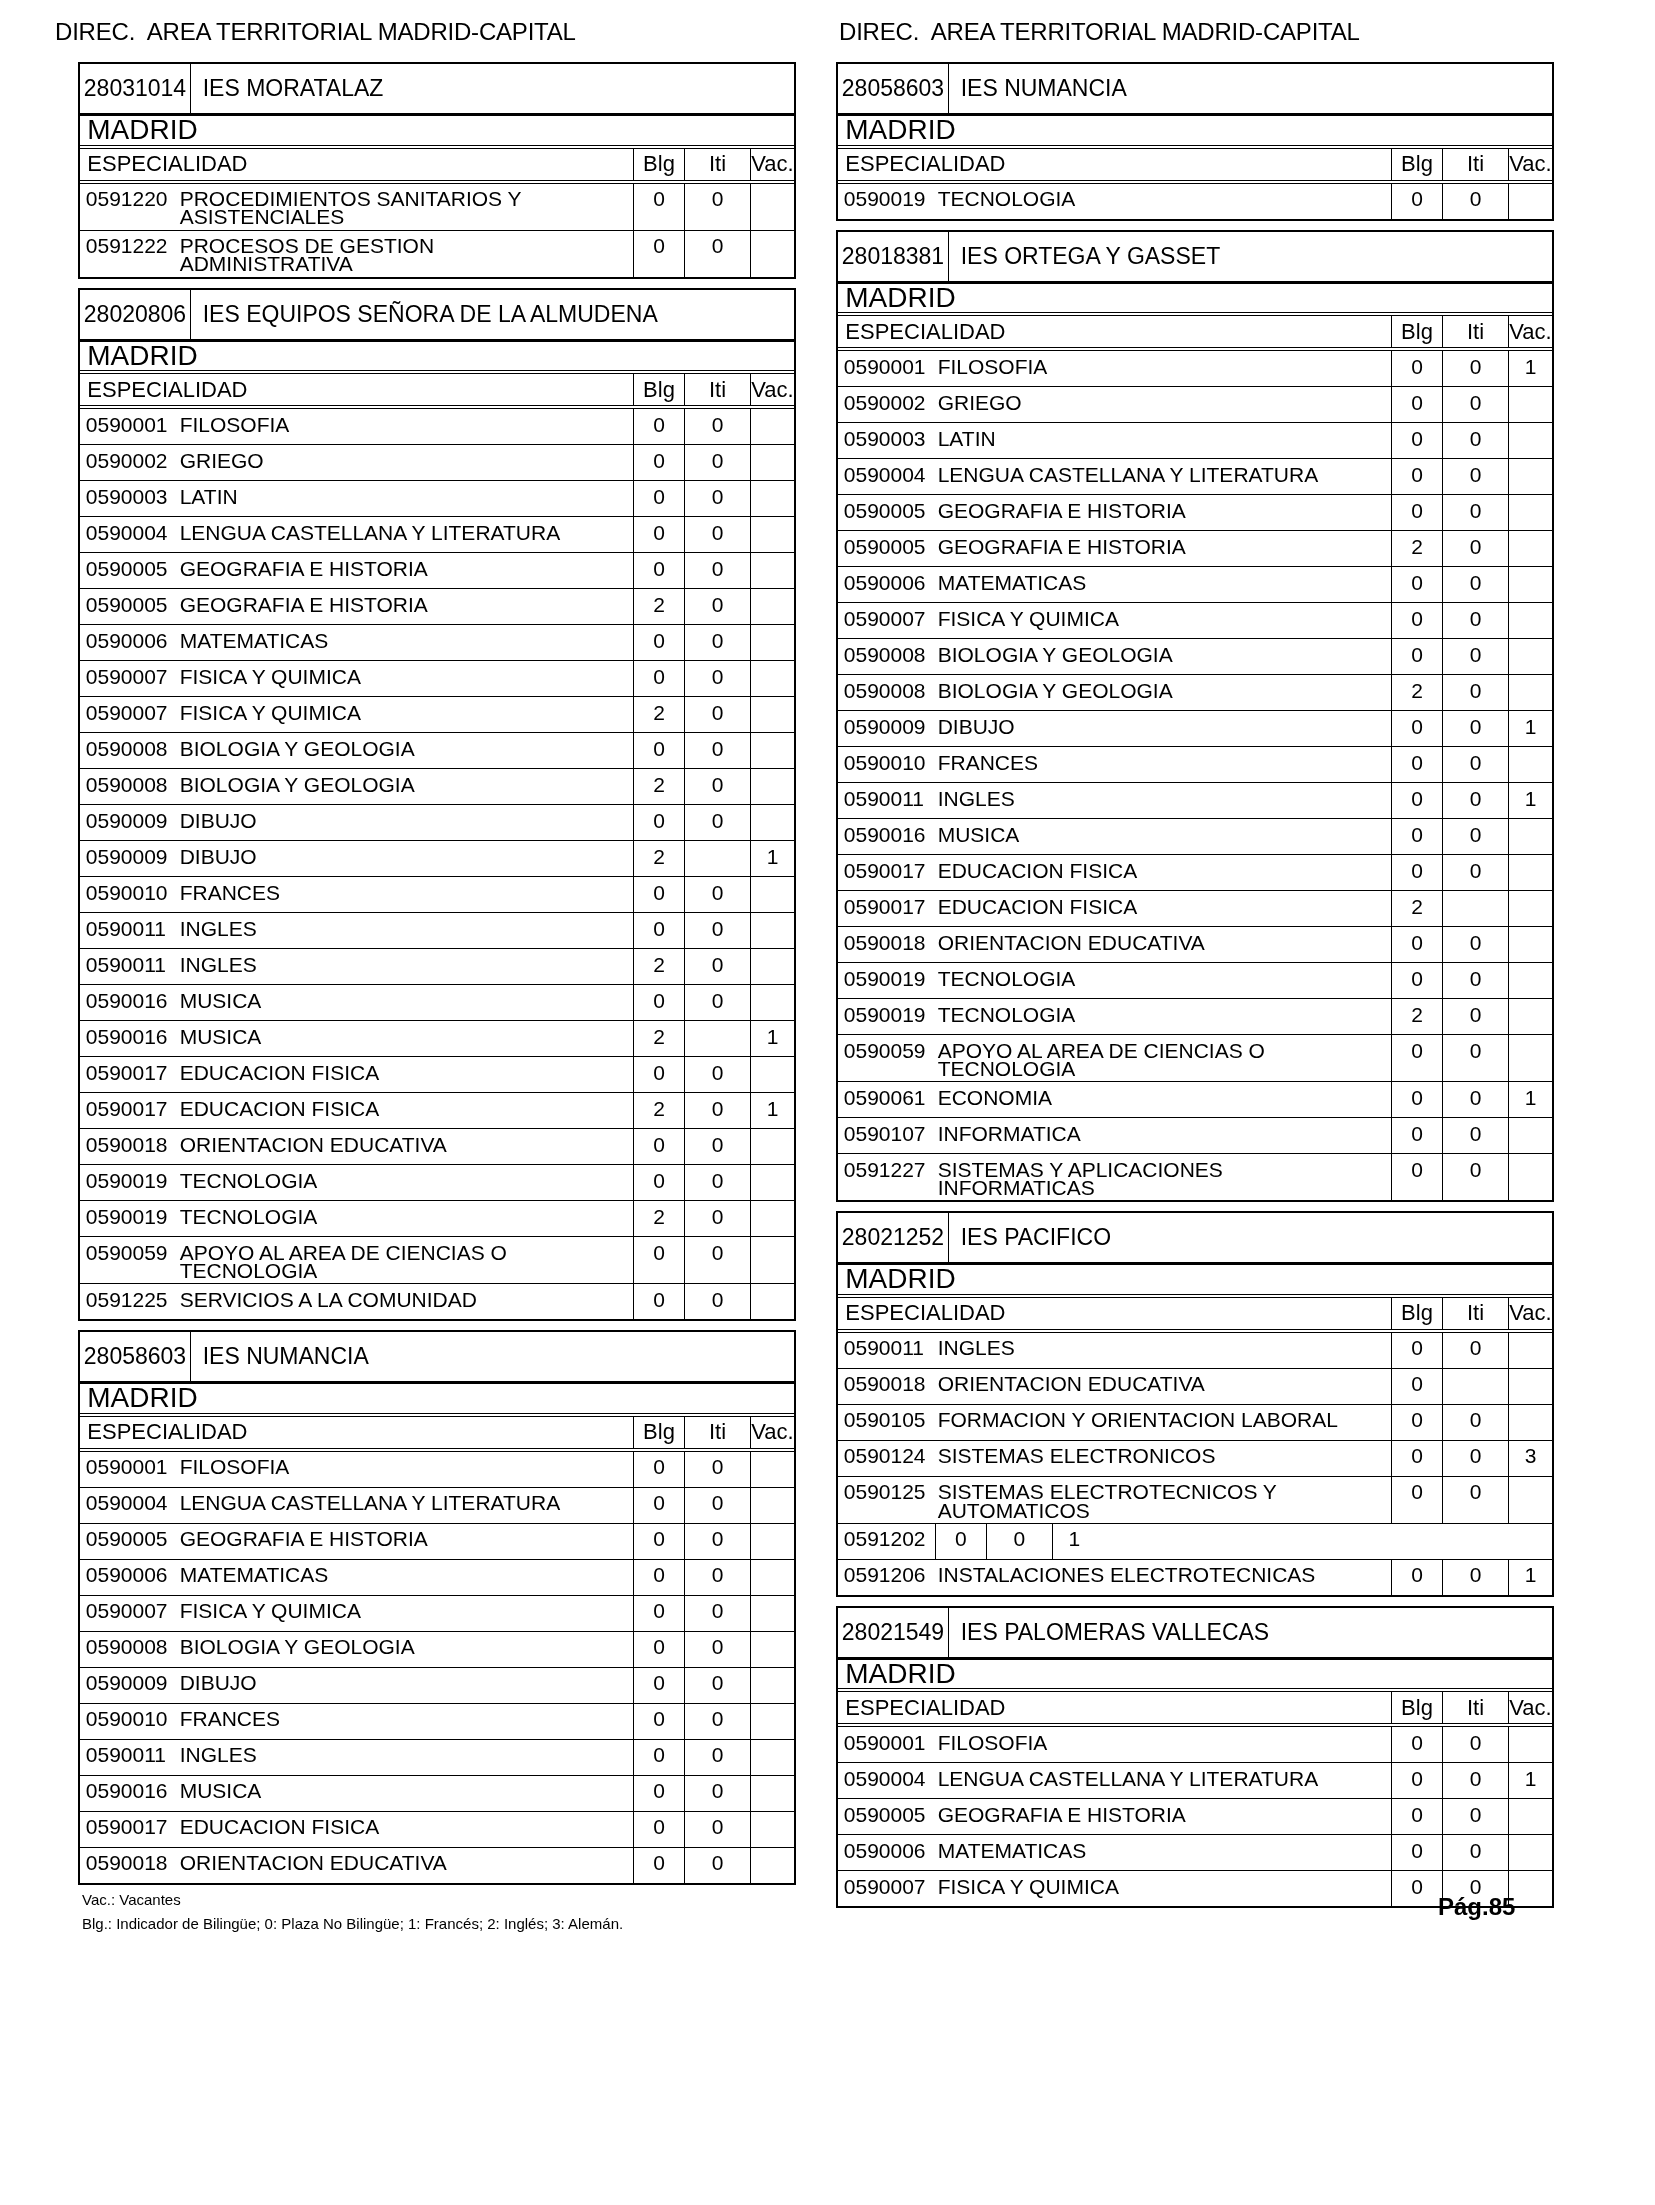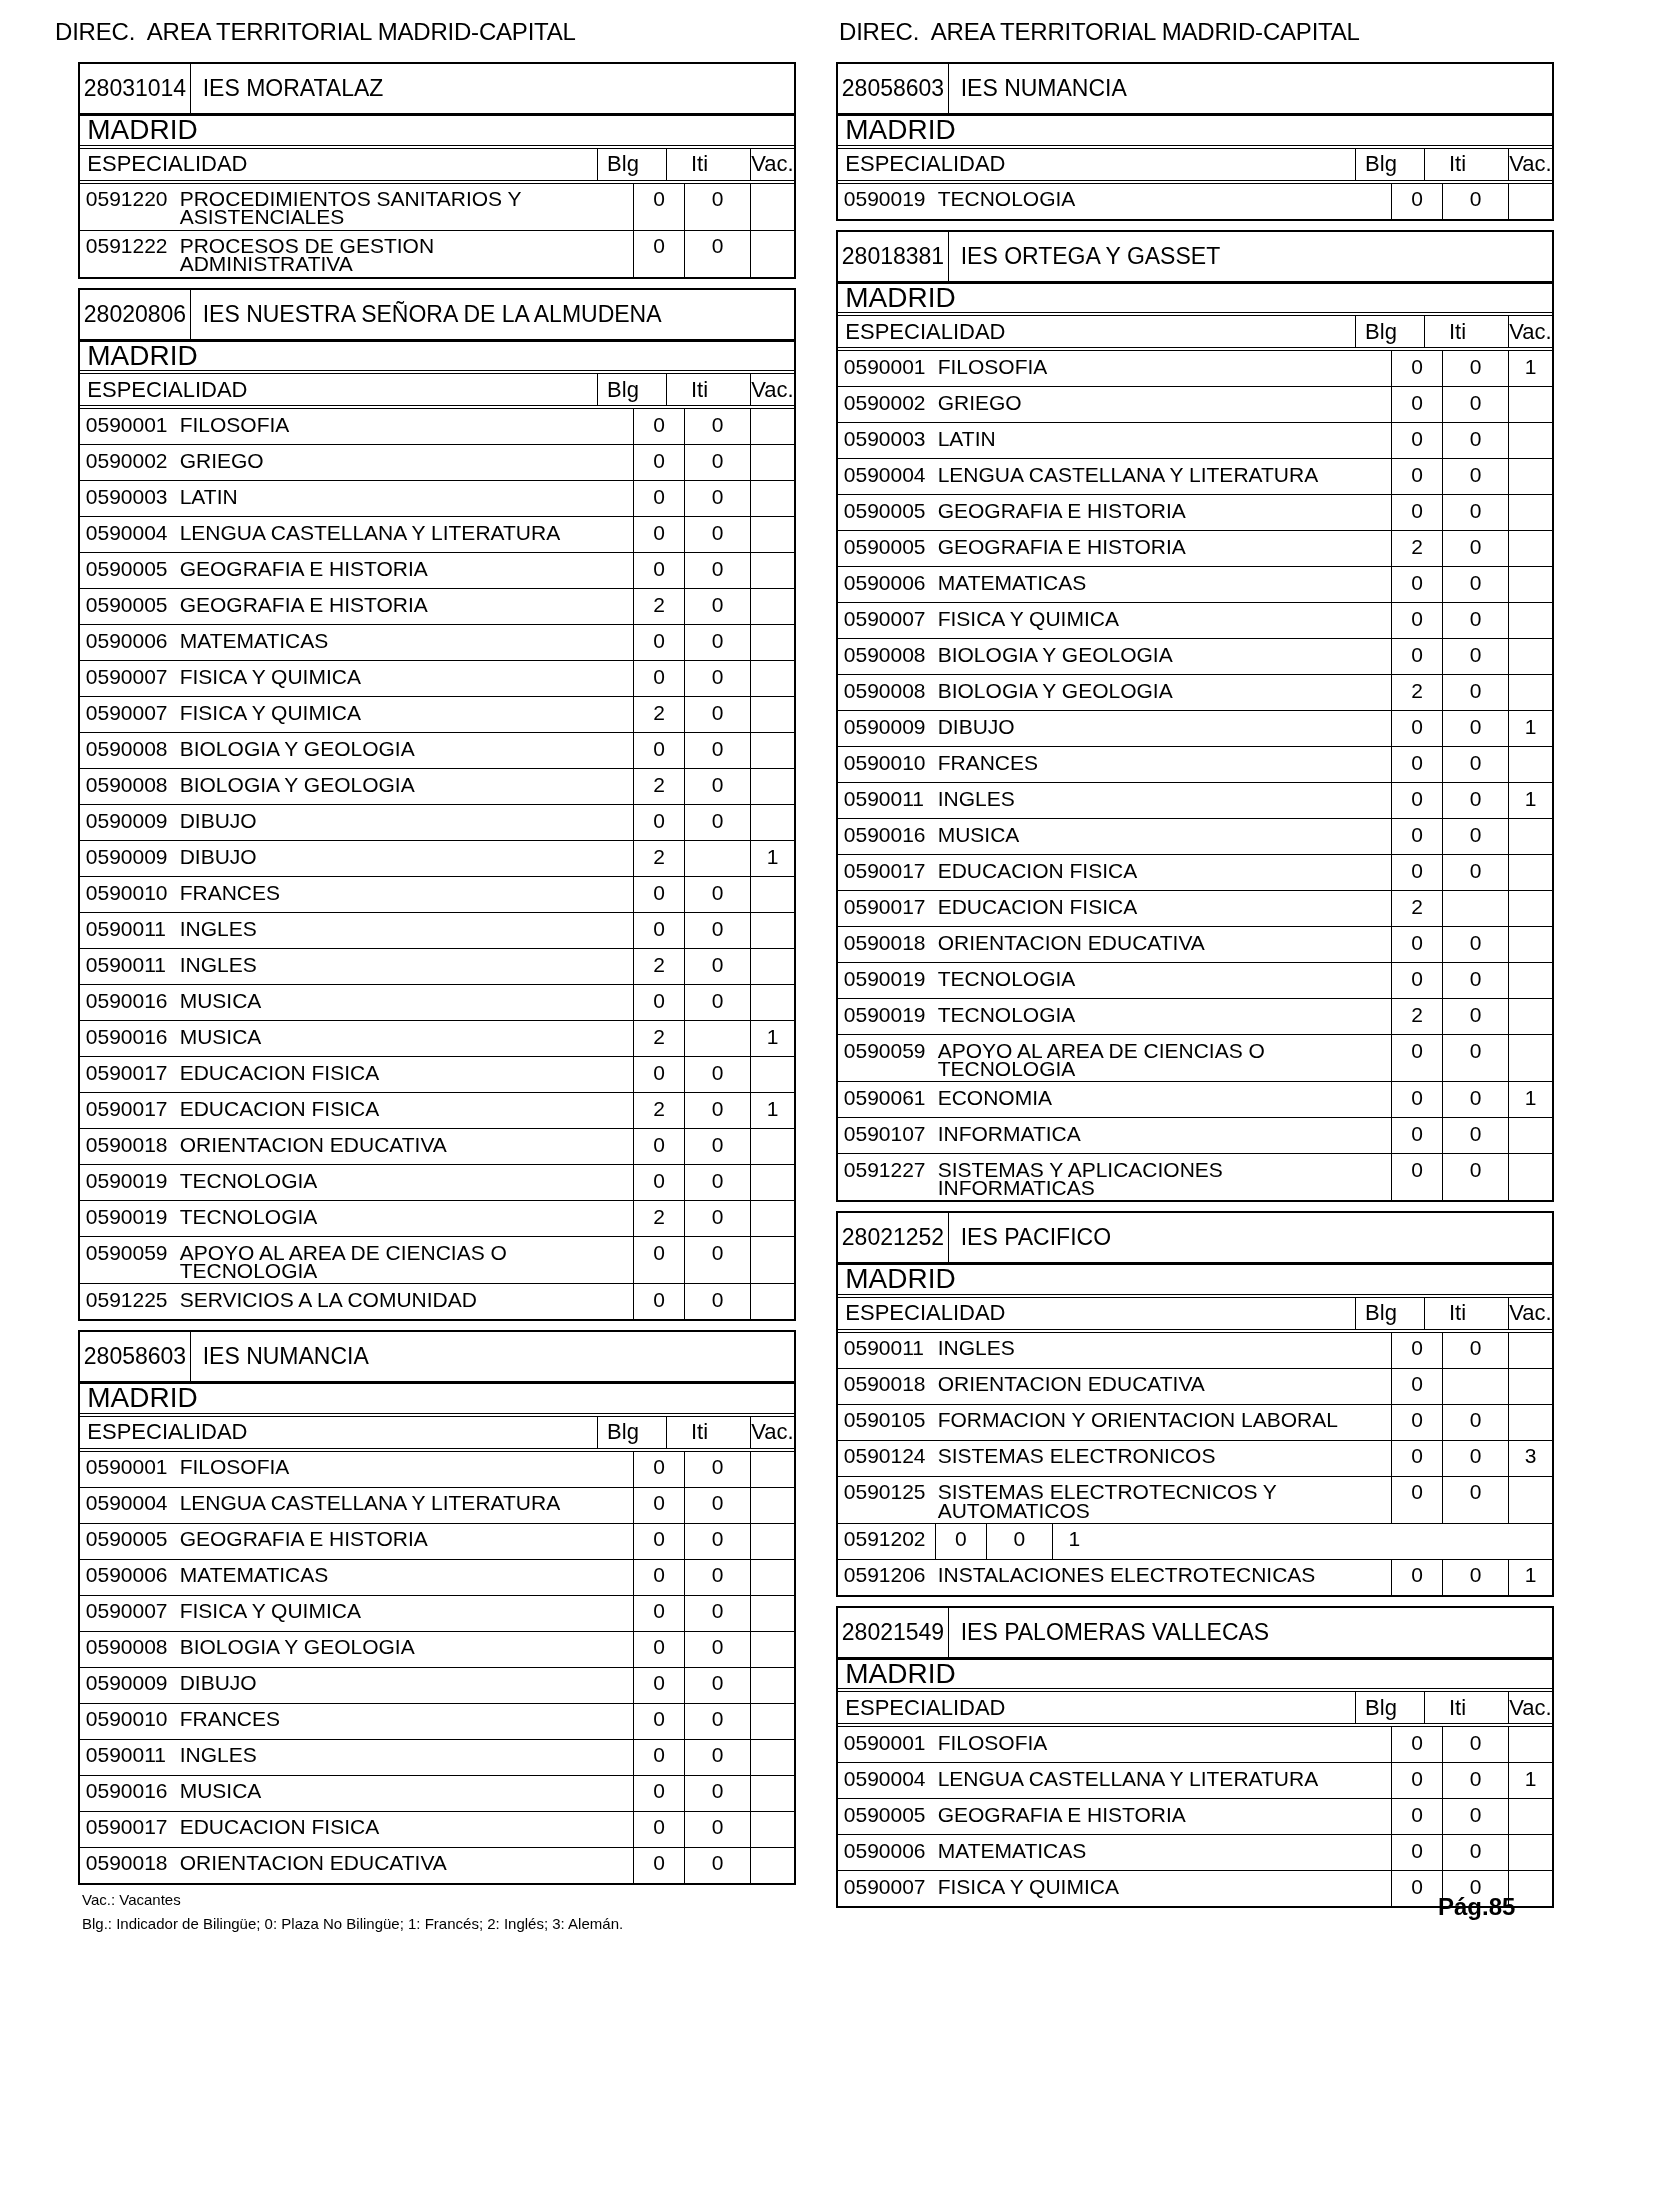--- a/index.html
+++ b/index.html
@@ -55,21 +55,20 @@
     border-bottom: 4.4px double #000;
     display: flex; align-items: center;
     padding-left: 7.3px;
     font-size: 28px;
   }
   .esp-header {
     height: 31px;
     border-bottom: 4.4px double #000;
     display: flex; align-items: stretch;
     font-size: 22px;
-    gap: 18px;
   }
   .esp-label { flex: 1; display: flex; align-items: center; padding-left: 7.3px; }
   .hc {
     display: flex; align-items: center; justify-content: center;
     border-left: 1.5px solid #000;
     box-sizing: border-box;
   }
   .hc.blg { flex: 0 0 51px; }
   .hc.iti { flex: 0 0 66px; }
   .hc.vac { flex: 0 0 44px; }
@@ -144,21 +143,21 @@
     <div class="cell num blg">0</div>
     <div class="cell num iti">0</div>
     <div class="cell num vac"></div>
   </div>
 </div>
   </div>
 
   <div class="block">
     <div class="school-row">
       <div class="school-code">28020806</div>
-      <div class="school-name">IES NUESTRA SEÑORA DE LA ALMUDENA</div>
+      <div class="school-name">IES EQUIPOS SEÑORA DE LA ALMUDENA</div>
     </div>
     <div class="madrid-row">MADRID</div>
     <div class="esp-header">
       <div class="esp-label">ESPECIALIDAD</div>
       <div class="hc blg">Blg</div>
       <div class="hc iti">Iti</div>
       <div class="hc vac">Vac.</div>
     </div>
     <div class="rows">
   <div class="row">

